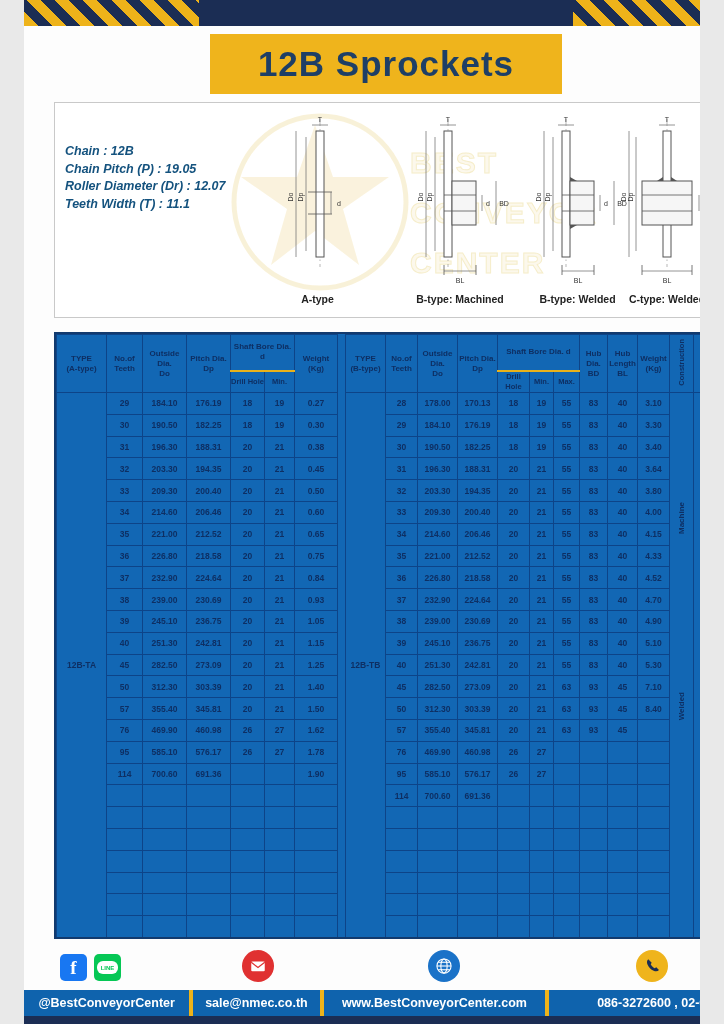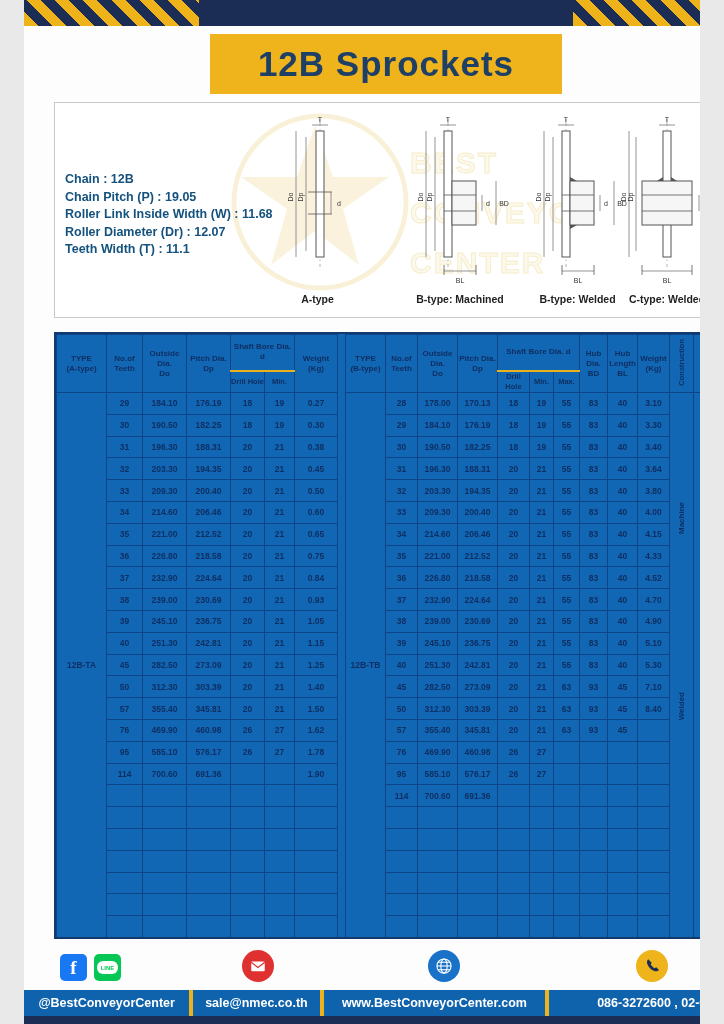--- a/index.html
+++ b/index.html
@@ -13,21 +13,21 @@
   .hazard.left{left:0;}
   .hazard.right{right:0;}
 
   
   .title-banner{position:absolute;left:186px;top:34px;width:352px;height:60px;background:#efb41c;display:flex;align-items:center;justify-content:center;}
   .title-banner h1{font-size:35px;font-weight:bold;color:#1e3f66;letter-spacing:1px;}
 
   
   .spec-panel{position:absolute;left:30px;top:102px;width:664px;height:216px;background:#ffffff;border:1px solid #c9c9c9;}
   .watermark{position:absolute;left:170px;top:4px;width:430px;height:205px;opacity:.55;pointer-events:none;}
-  .spec-lines{position:absolute;left:10px;top:68px;width:230px;}
+  .spec-lines{position:absolute;left:10px;top:40px;width:230px;font-style:italic;}
   .spec-line{font-size:12.5px;font-weight:bold;color:#14527e;line-height:17.5px;white-space:nowrap;}
 
   .fig{position:absolute;top:12px;}
   .fig .fig-label{position:absolute;top:178px;left:0;right:0;text-align:center;font-size:10.5px;font-weight:bold;color:#222;}
   #figA{left:205px;width:115px;}
   #figB1{left:345px;width:120px;}
   #figB2{left:465px;width:115px;}
   #figC{left:562px;width:100px;}
   .sh{fill:#ffffff;stroke:#555;stroke-width:1;}
   .hub{fill:#f6f6f6;stroke:#555;stroke-width:1;}
@@ -101,21 +101,20 @@
         <circle cx="95" cy="95" r="86" fill="none" stroke="#f4e6b9" stroke-width="5"></circle>
         <text class="wm-txt" x="185" y="66">BEST</text>
         <text class="wm-txt" x="185" y="116">CONVEYOR</text>
         <text class="wm-txt" x="185" y="166">CENTER</text>
       </svg>
     </div>
 
     <div class="spec-lines" id="specLines">
         <div class="spec-line">Chain  :  12B</div>
         <div class="spec-line">Chain Pitch (P)  :  19.05</div>
-        <div class="spec-line">Roller Link Inside Width (W) : 11.68</div>
         <div class="spec-line">Roller Diameter (Dr)  :  12.07</div>
         <div class="spec-line">Teeth Width (T)  :  11.1</div>
       </div>
 
     <div class="fig" id="figA">
       <svg width="115" height="174" viewBox="0 0 115 174">
         <line class="cl" x1="60" y1="4" x2="60" y2="152"></line>
         <rect class="sh" x="56" y="16" width="8" height="126"></rect>
         <line class="thin" x1="48" y1="77" x2="72" y2="77"></line>
         <line class="thin" x1="48" y1="99" x2="72" y2="99"></line>

